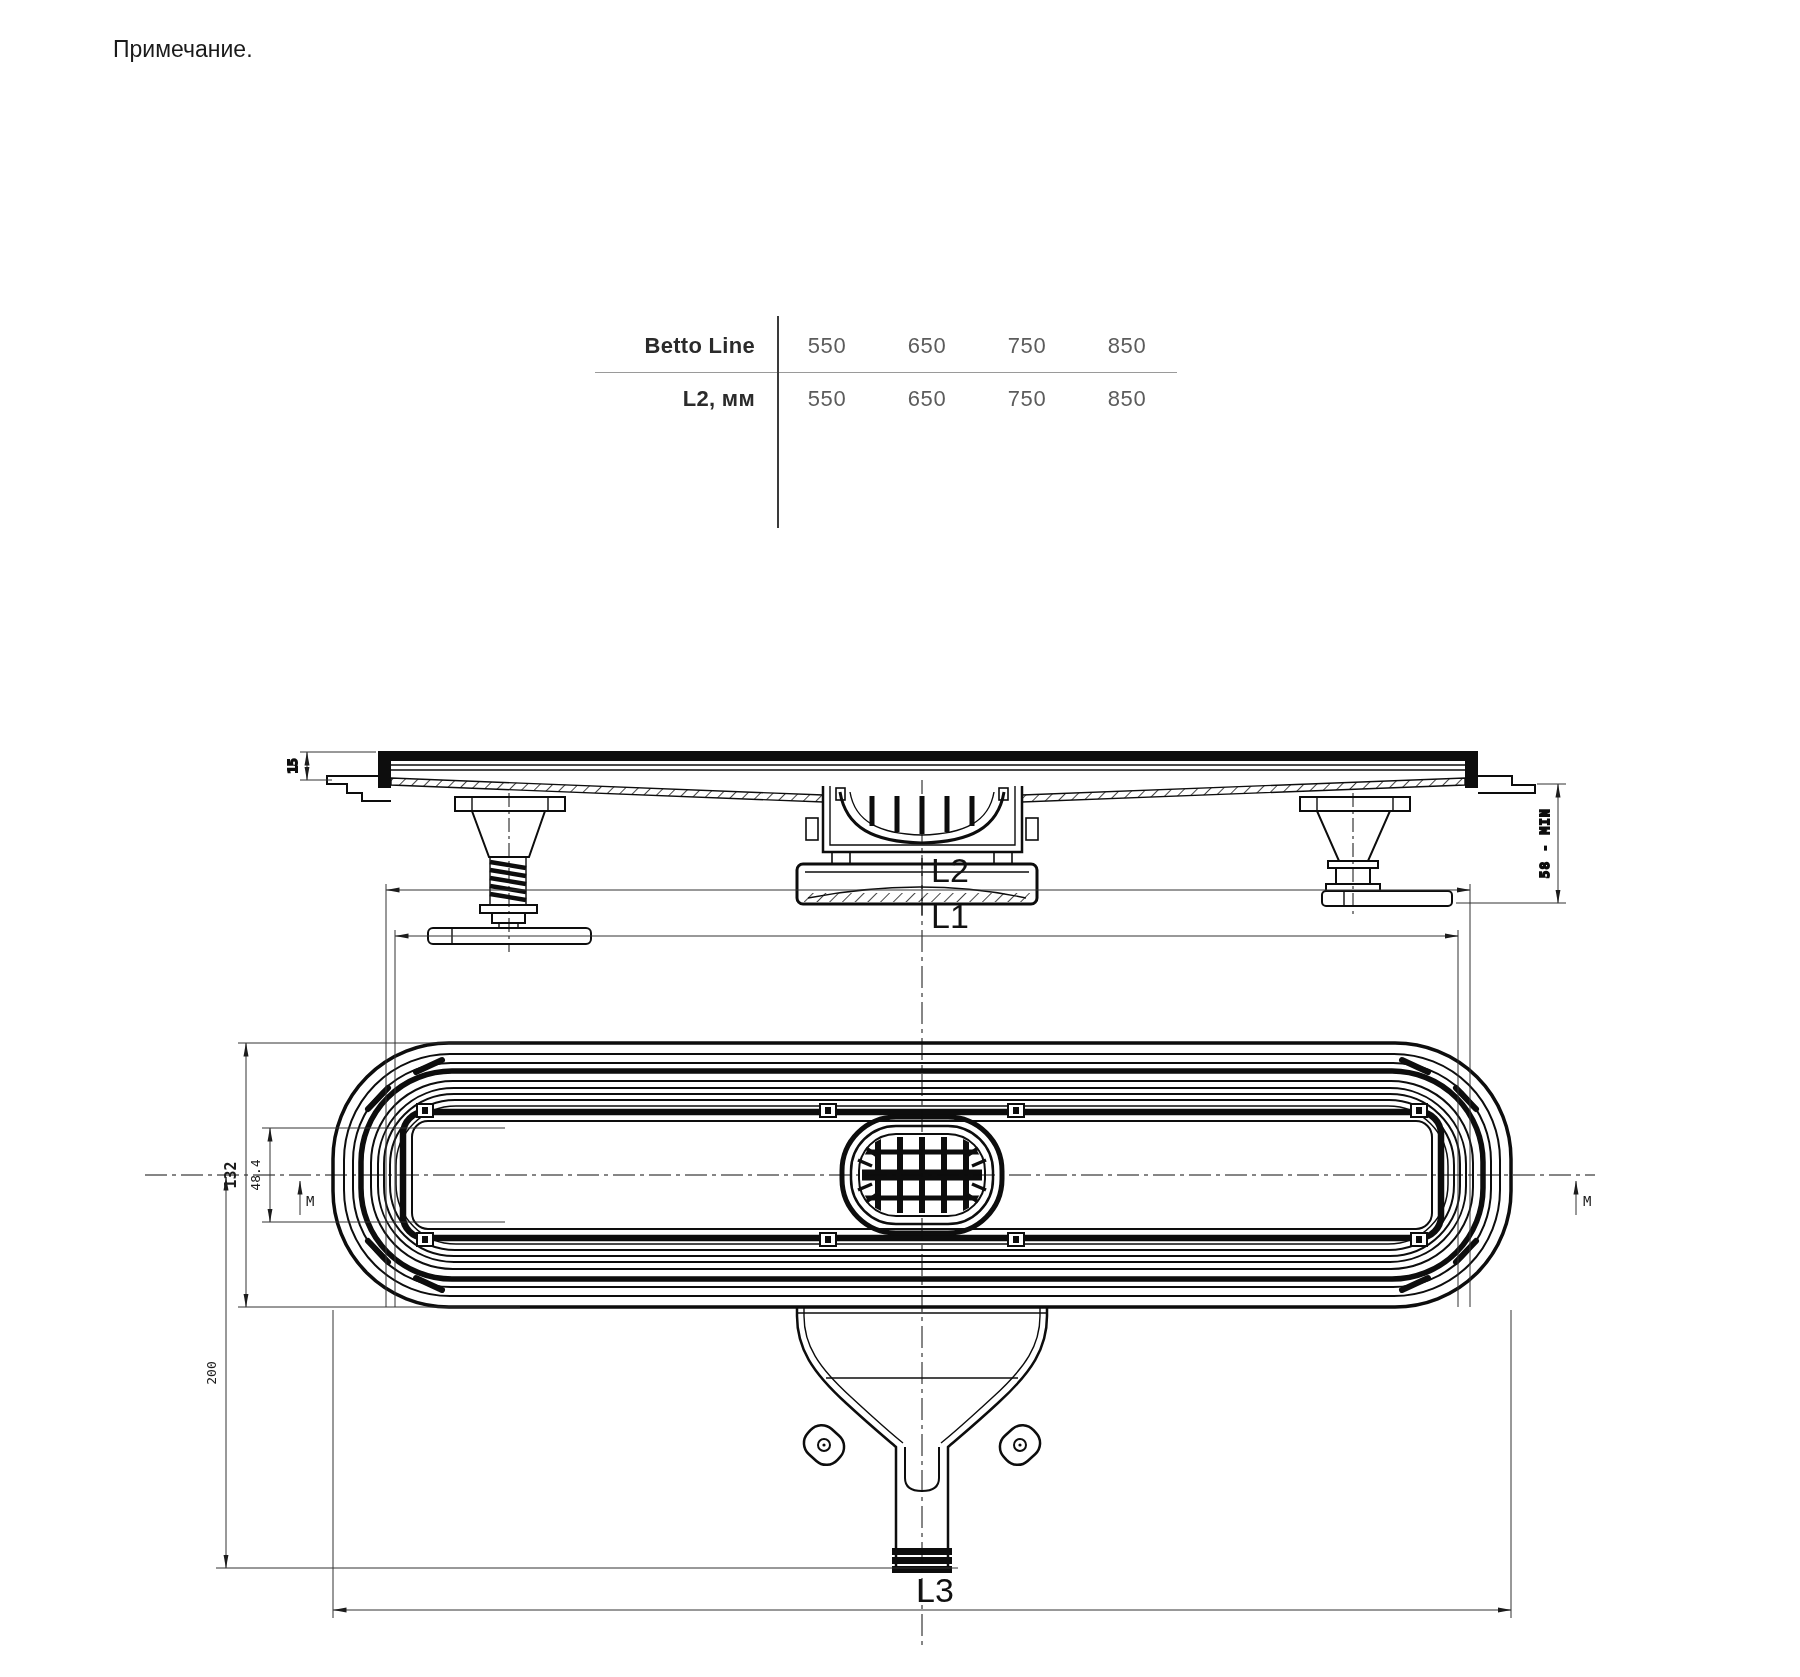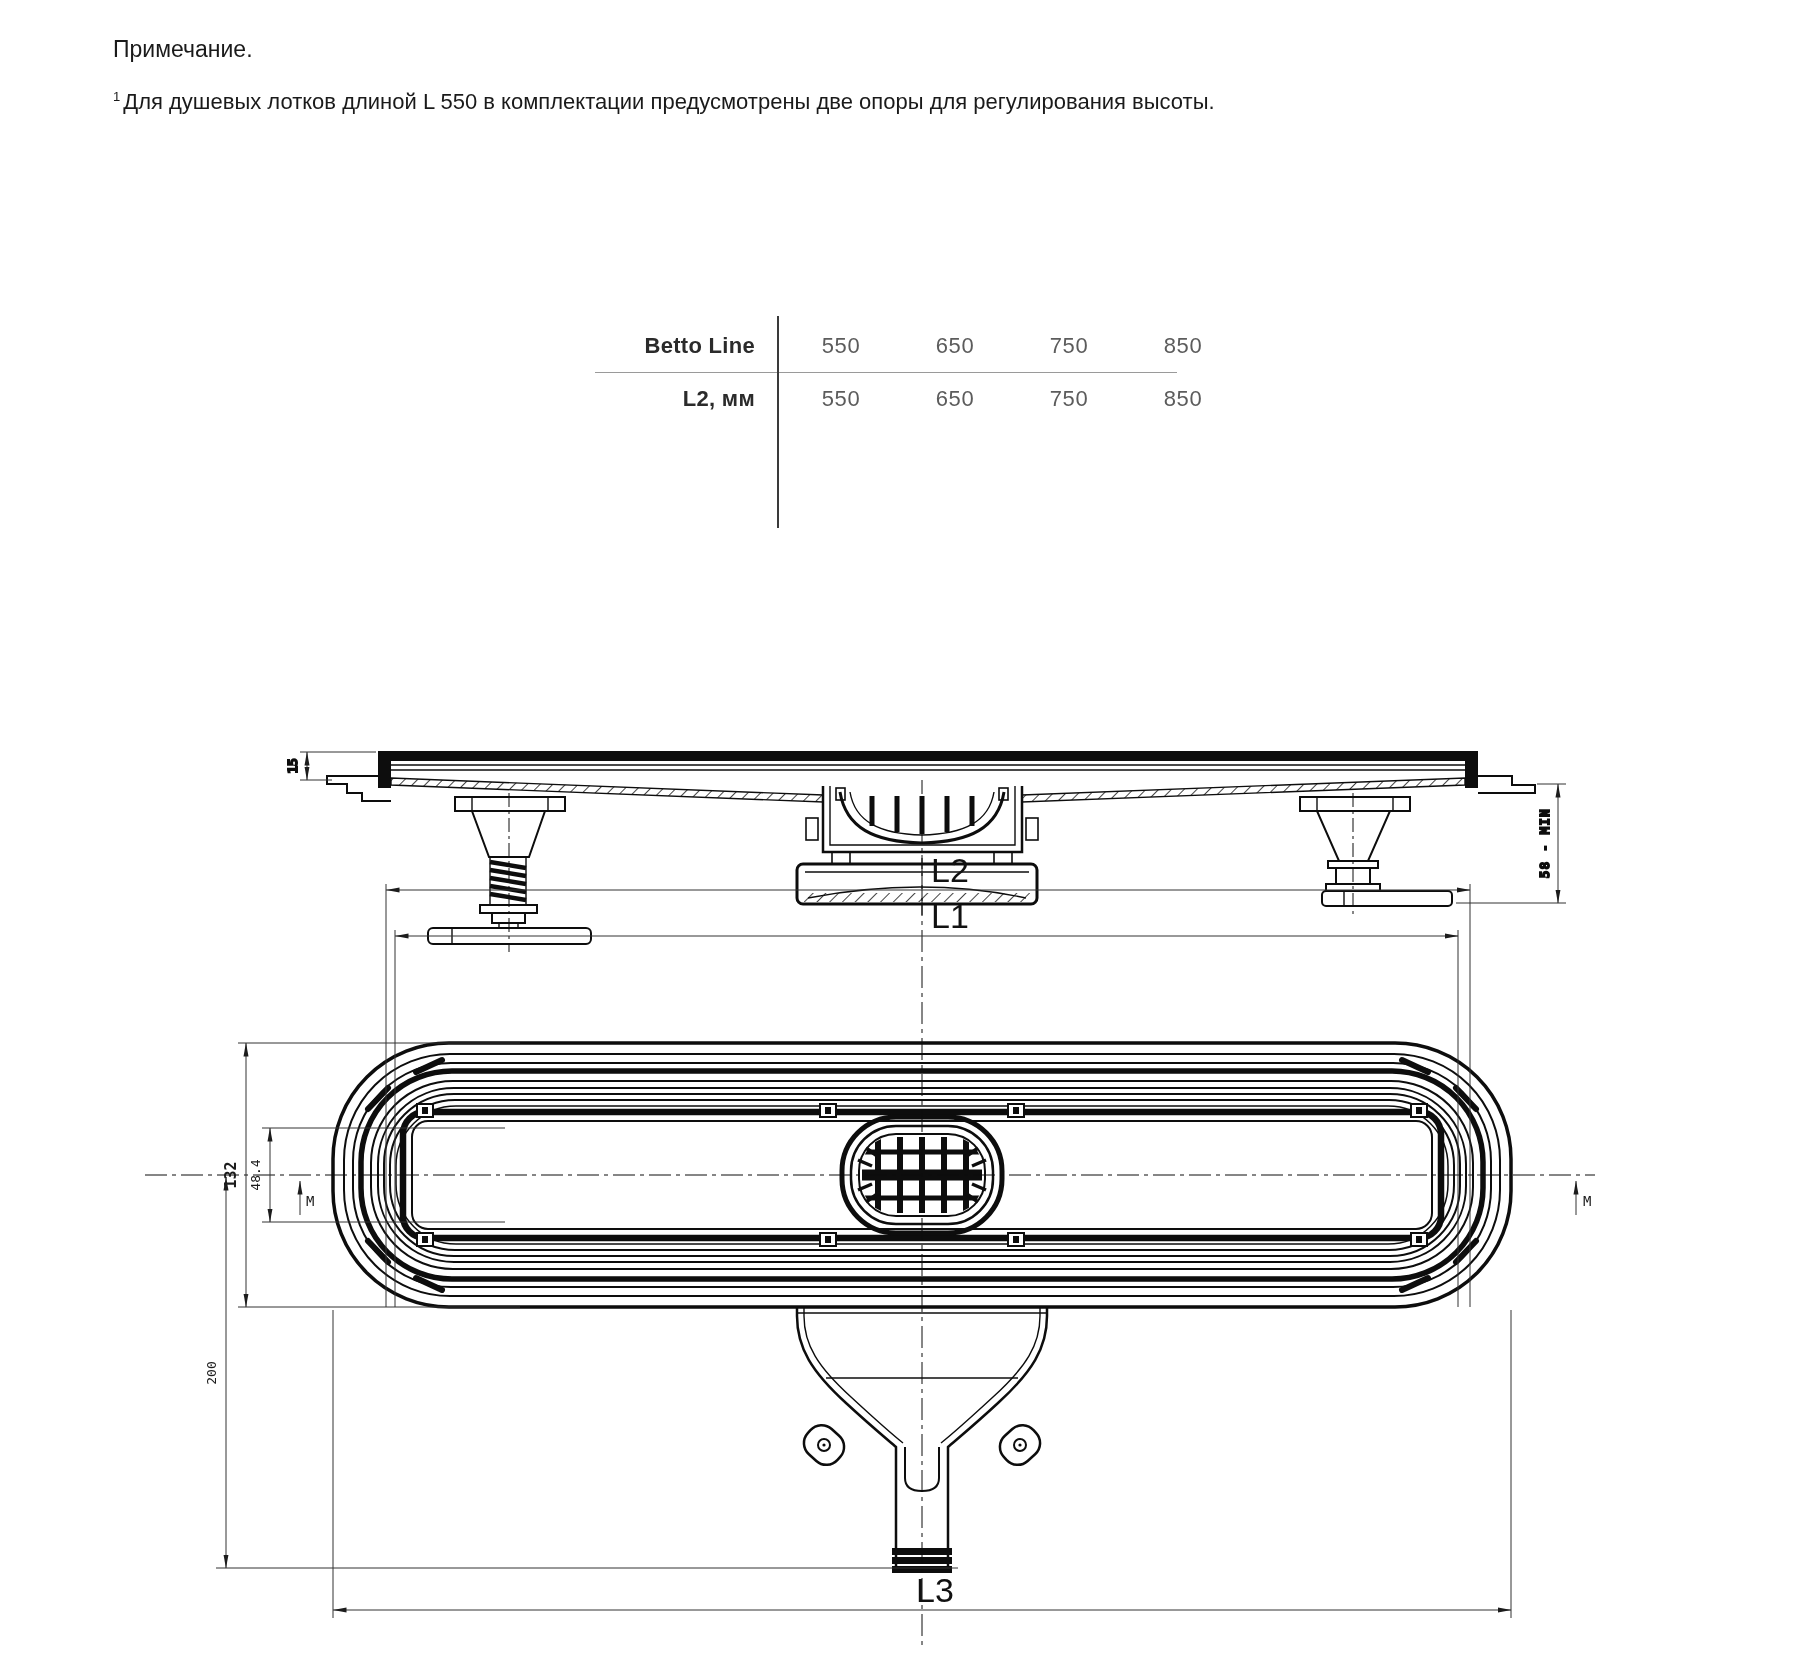--- a/index.html
+++ b/index.html
@@ -7,38 +7,37 @@
     position:relative;width:1800px;height:1677px;background:#ffffff;overflow:hidden;
     font-family:"Liberation Sans",sans-serif;color:#1a1a1a;padding-left:20px;
   }
   
   .note-title{position:absolute;left:113px;top:36px;font-size:23px;}
   .note-body{position:absolute;left:113px;top:80px;font-size:22px;line-height:34px;}
   .note-body sup{font-size:13px;vertical-align:super;margin-right:3px;}
   
   .spec-table{position:absolute;left:595px;top:320px;width:582px;}
   .spec-row{display:grid;grid-template-columns:182px 100px 100px 100px 100px;height:52px;
-    align-items:center;border-bottom:1.5px solid #9a9a9a;gap:14px;}
+    align-items:center;border-bottom:1.5px solid #9a9a9a;}
   .spec-row:last-child{border-bottom:none;}
   .spec-label{font-weight:bold;color:#2b2b2b;font-size:22px;text-align:right;padding-right:22px;letter-spacing:.3px;}
   .spec-val{color:#5c5c5c;font-size:22px;text-align:center;letter-spacing:.6px;}
   .spec-vline{position:absolute;left:182px;top:-4px;width:2px;height:212px;background:#3a3a3a;}
   
   .drawing-svg{position:absolute;left:0;top:0;}
   .dimtext{font-family:"DejaVu Sans Mono","Liberation Mono",monospace;fill:#1c1c1c;}
   .biglabel{font-family:"Liberation Sans",sans-serif;font-size:34px;fill:#111;}
 </style>
 </head>
 <body>
 
 <div class="canvas">
 
   <div class="note-title">Примечание.</div>
   <div class="note-body">
-    <div><sup>1</sup><span>Для душевых лотков длиной L 550 в комплектации предусмотрены две опоры для регулирования высоты.</span></div>
   </div>
 
   <div class="spec-table">
     <div class="spec-vline"></div>
     <div class="spec-row">
       <div class="spec-label">Betto Line</div>
       <div class="spec-val">550</div>
       <div class="spec-val">650</div>
       <div class="spec-val">750</div>
       <div class="spec-val">850</div>

